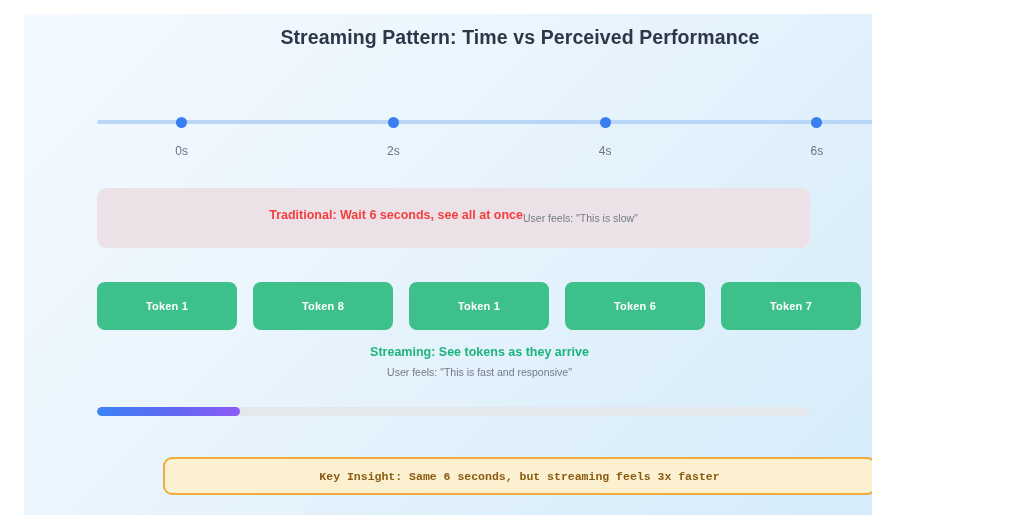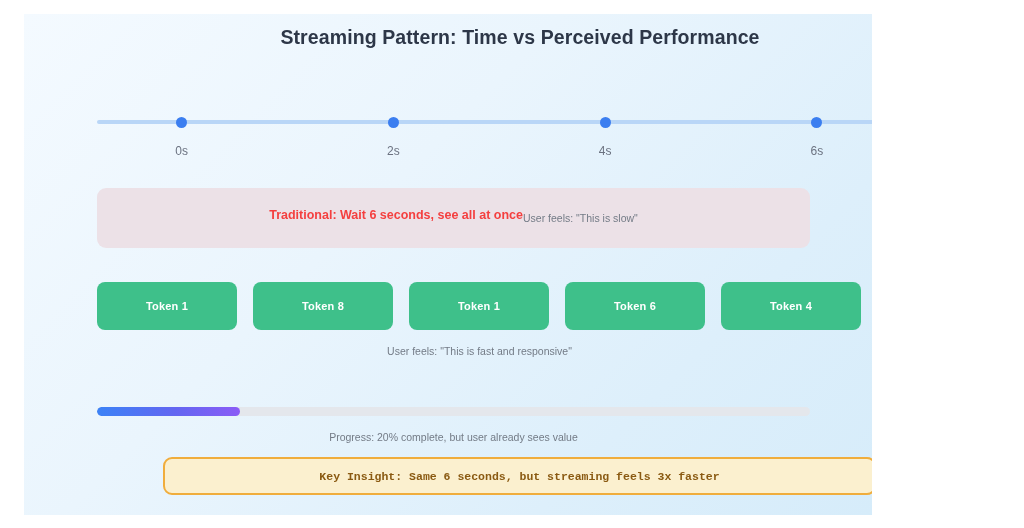--- a/index.html
+++ b/index.html
@@ -236,32 +236,32 @@
     <div class="trad-box">
       <div class="trad-title">Traditional: Wait 6 seconds, see all at once</div>
       <div class="trad-sub">User feels: "This is slow"</div>
     </div>
 
     <div class="tokens">
       <div class="token-card">Token 1</div>
       <div class="token-card">Token 8</div>
       <div class="token-card">Token 1</div>
       <div class="token-card">Token 6</div>
-      <div class="token-card">Token 4</div>
+      <div class="token-card">Token 7</div>
     </div>
 
     <div class="stream-cap">
+      <div class="stream-title">Streaming: See tokens as they arrive</div>
       <div class="stream-sub">User feels: "This is fast and responsive"</div>
     </div>
 
     <div class="progress-wrap">
       <div class="progress-track">
         <div class="progress-fill" style="width: 20%;"></div>
       </div>
-      <div class="progress-label">Progress: 20% complete, but user already sees value</div>
     </div>
 
     <div class="insight">
       <span>Key Insight: Same 6 seconds, but streaming feels 3x faster</span>
     </div>
 
   </div>
 </div>
 
 </body></html>

